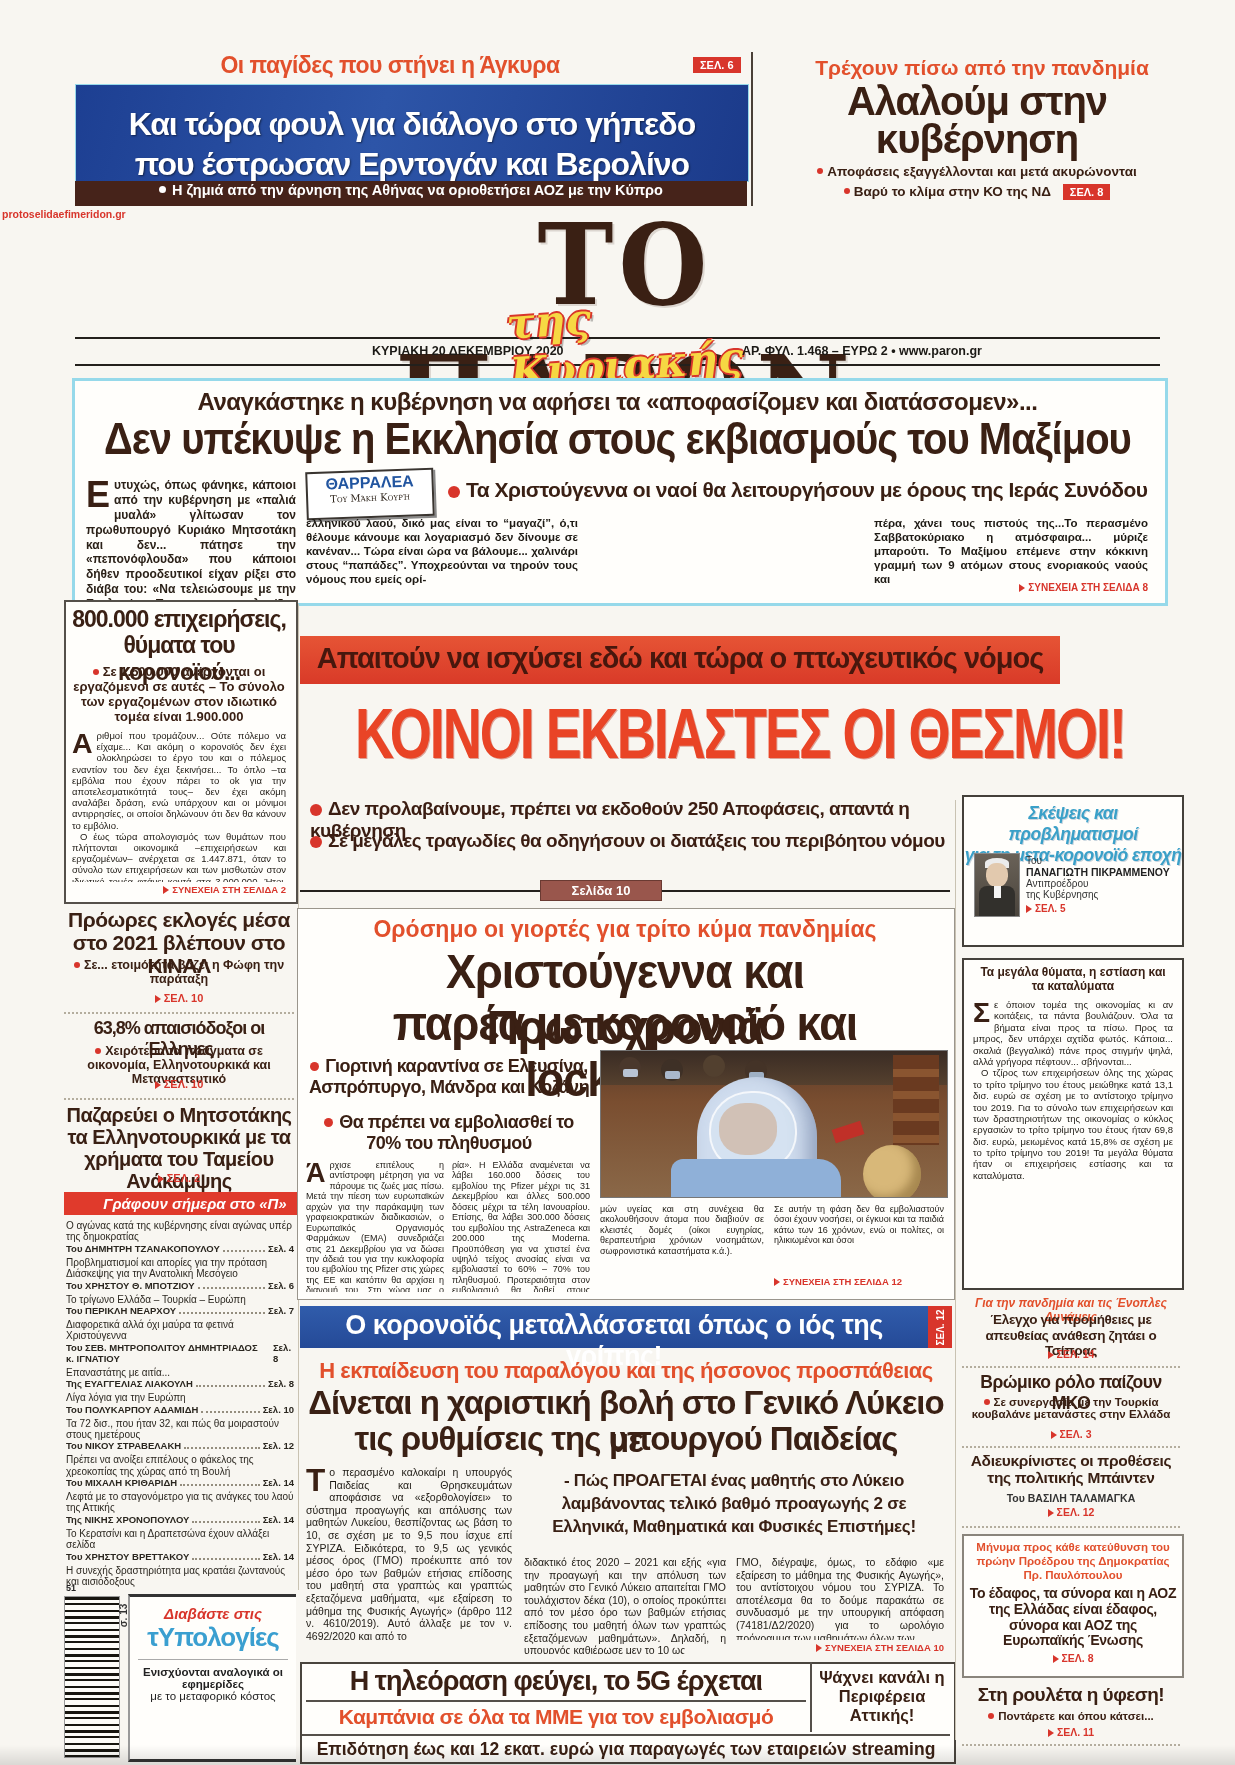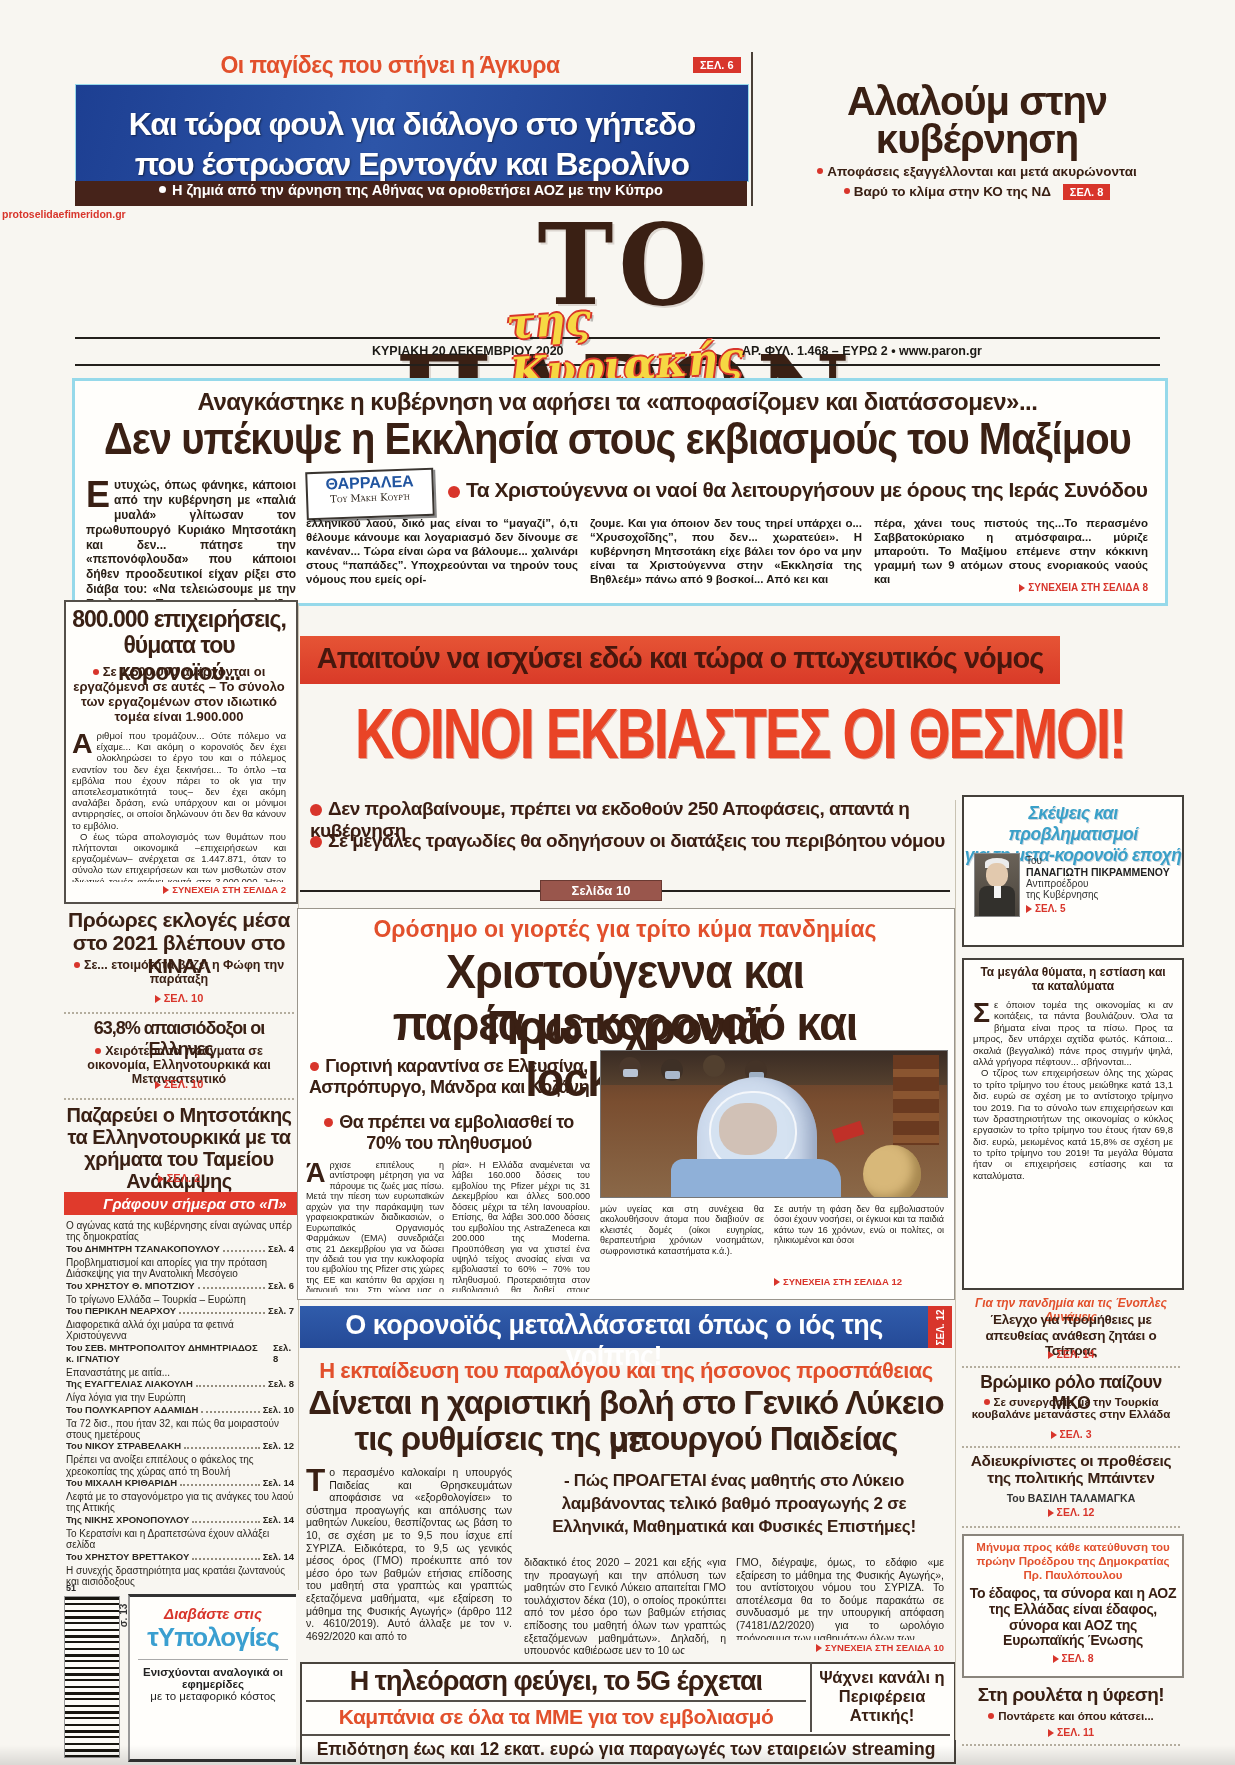--- a/index.html
+++ b/index.html
@@ -44,20 +44,21 @@
     <div class="c b" style="color:#fff;font-size:32px;letter-spacing:-1px;line-height:1.26;padding-top:19px;text-shadow:1px 1px 2px rgba(0,0,0,.5)">
       <div>Και τώρα φουλ για διάλογο στο γήπεδο</div>
       <div>που έστρωσαν Ερντογάν και Βερολίνο</div>
     </div>
   </div>
   <div class="t c" style="left:75px;top:181px;width:672px;height:25px;background:#46231a">
     <span class="dot w"></span><span class="b" style="color:#fff;font-size:14.5px">Η ζημιά από την άρνηση της Αθήνας να οριοθετήσει ΑΟΖ με την Κύπρο</span>
   </div>
 
   <div class="t" style="left:751px;top:52px;width:2px;height:154px;background:#4a4038"></div>
+  <div class="t c or b" style="left:772px;top:56px;width:420px;font-size:21px">Τρέχουν πίσω από την πανδημία</div>
   <div class="t c b dk" style="left:762px;top:82px;width:430px;font-size:40px;line-height:.95;letter-spacing:-1px">
     <div>Αλαλούμ στην</div>
     <div>κυβέρνηση</div>
   </div>
   <div class="t c" style="left:762px;top:164px;width:430px;font-size:13.5px">
     <span class="dot sm"></span><span class="b dk">Αποφάσεις εξαγγέλλονται και μετά ακυρώνονται</span>
   </div>
   <div class="t c" style="left:762px;top:184px;width:430px;font-size:13.5px">
     <span class="dot sm"></span><span class="b dk">Βαρύ το κλίμα στην ΚΟ της ΝΔ</span>
     <span class="selbadge" style="margin-left:8px">ΣΕΛ. 8</span>
@@ -75,21 +76,20 @@
   <div class="t c b dk" style="left:80px;top:414px;width:1075px;font-size:40px;letter-spacing:-1px;transform:scaleY(1.12);transform-origin:top">Δεν υπέκυψε η Εκκλησία στους εκβιασμούς του Μαξίμου</div>
   <div class="t jt b dc" style="left:86px;top:478px;width:210px;font-size:12px;line-height:1.24;color:#2b2118">Ευτυχώς, όπως φάνηκε, κάποιοι από την κυβέρνηση με «παλιά μυαλά» γλίτωσαν τον πρωθυπουργό Κυριάκο Μητσοτάκη και δεν... πάτησε την «πεπονόφλουδα» που κάποιοι δήθεν προοδευτικοί είχαν ρίξει στο διάβα του: «Να τελειώσουμε με την Εκκλησία. Ποιος την υπολογίζει; Εμείς κυβερνάμε με την ψήφο του</div>
   <div class="t c" style="left:306px;top:470px;width:124px;height:42px;background:#fff;border:2px solid #3a3530;box-shadow:2px 2px 0 #888;transform:rotate(-2deg);padding-top:2px">
     <div class="b" style="color:#2255a0;font-size:16px">ΘΑΡΡΑΛΕΑ</div>
     <div class="serif" style="font-size:10px;color:#2b2118;font-variant:small-caps">Του Μάκη Κουρή</div>
   </div>
   <div class="t" style="left:448px;top:478px;width:706px">
     <span class="dot" style="width:12px;height:12px"></span><span class="b dk" style="font-size:21px;letter-spacing:-.5px">Τα Χριστούγεννα οι ναοί θα λειτουργήσουν με όρους της Ιεράς Συνόδου</span>
   </div>
   <div class="t jt" style="left:306px;top:516px;width:272px;font-size:11.5px;line-height:1.22;color:#1e1a14;font-weight:600">ελληνικού λαού, δικό μας είναι το “μαγαζί”, ό,τι θέλουμε κάνουμε και λογαριασμό δεν δίνουμε σε κανέναν... Τώρα είναι ώρα να βάλουμε... χαλινάρι στους “παπάδες”. Υποχρεούνται να τηρούν τους νόμους που εμείς ορί-</div>
-  <div class="t jt" style="left:590px;top:516px;width:272px;font-size:11.5px;line-height:1.22;color:#1e1a14;font-weight:600">ζουμε. Και για όποιον δεν τους τηρεί υπάρχει ο... “Χρυσοχοΐδης”, που δεν... χωρατεύει». Η κυβέρνηση Μητσοτάκη είχε βάλει τον όρο να μην είναι τα Χριστούγεννα στην «Εκκλησία της Βηθλεέμ» πάνω από 9 βοσκοί... Από κει και</div>
   <div class="t jt" style="left:874px;top:516px;width:274px;font-size:11.5px;line-height:1.22;color:#1e1a14;font-weight:600">πέρα, χάνει τους πιστούς της...Το περασμένο Σαββατοκύριακο η ατμόσφαιρα... μύριζε μπαρούτι. Το Μαξίμου επέμενε στην κόκκινη γραμμή των 9 ατόμων στους ενοριακούς ναούς και</div>
   <div class="t b rd" style="left:874px;top:582px;width:274px;font-size:10px;text-align:right"><span class="arr"></span><span>ΣΥΝΕΧΕΙΑ ΣΤΗ ΣΕΛΙΔΑ 8</span></div>
 
   <div class="t" style="left:298px;top:604px;width:1px;height:986px;background:#c9c2b2"></div>
 
   <div class="t" style="left:64px;top:600px;width:230px;height:300px;background:#fffefb;border:2px solid #55504a"></div>
   <div class="t c b dk" style="left:68px;top:606px;width:222px;font-size:23px;letter-spacing:-1px;line-height:1.15">800.000 επιχειρήσεις, θύματα του κορονοϊού...</div>
   <div class="t c" style="left:70px;top:664px;width:218px;font-size:13px">
     <span class="dot sm"></span><span class="b dk">Σε 1.500.000 ανέρχονται οι εργαζόμενοι σε αυτές – Το σύνολο των εργαζομένων στον ιδιωτικό τομέα είναι 1.900.000</span>
   </div>

